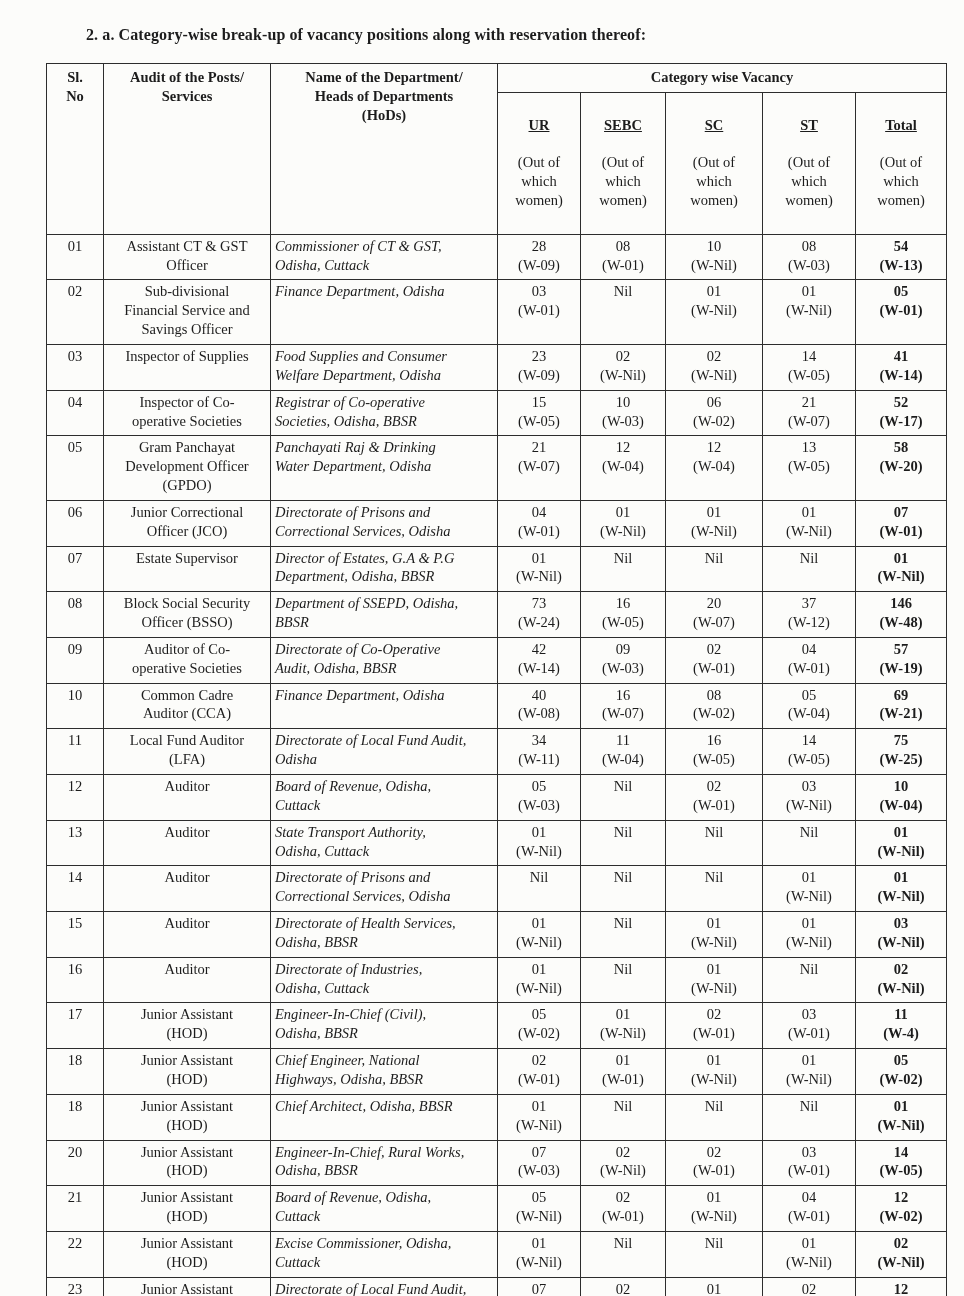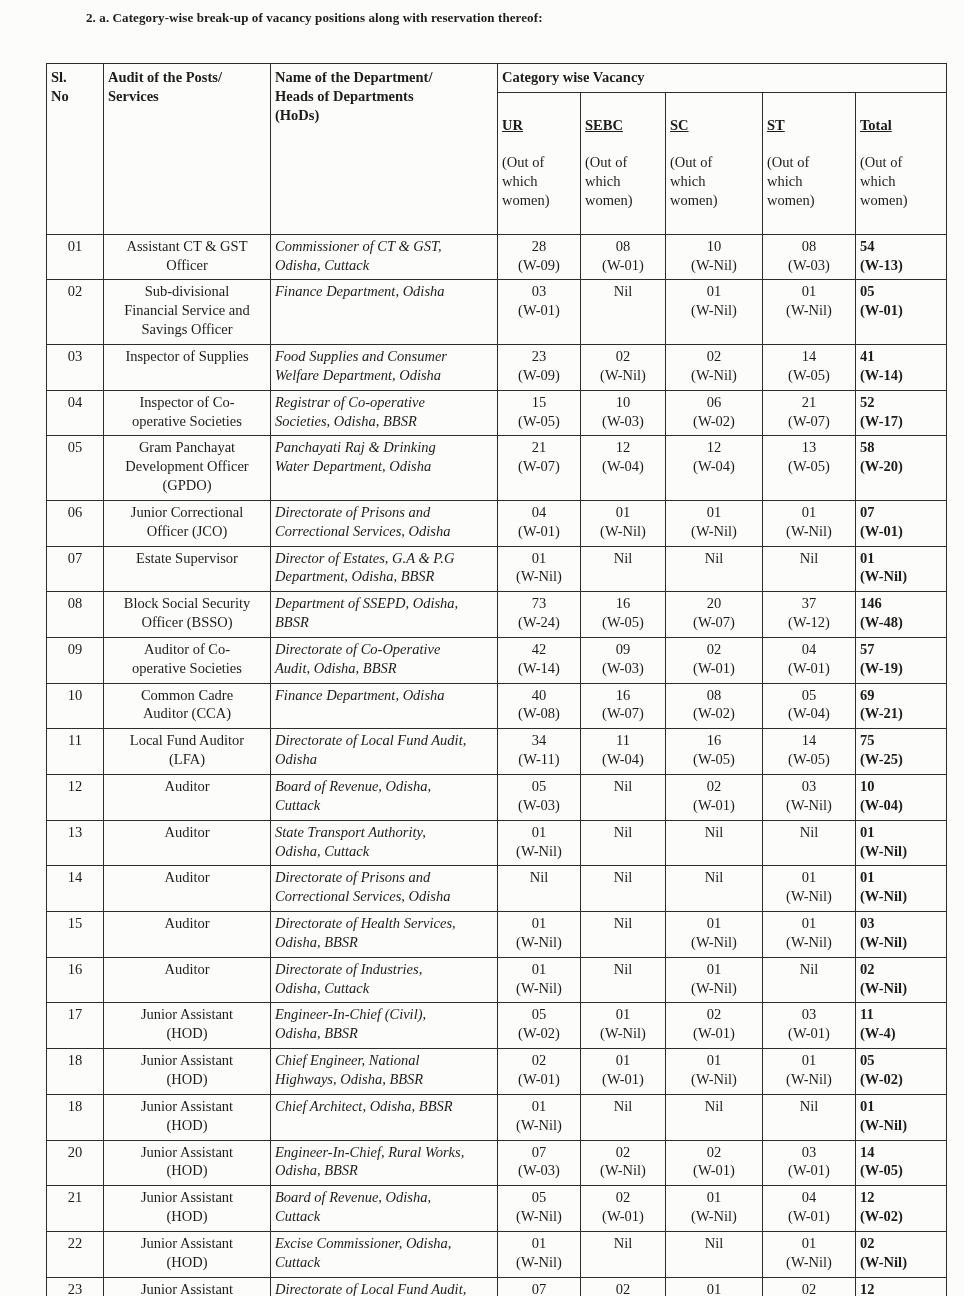--- a/index.html
+++ b/index.html
@@ -12,22 +12,22 @@
     width: 964px;
     height: 1296px;
     background: #fcfcfa;
     font-family: "Liberation Serif", serif;
     color: #1c1c1c;
     overflow: hidden;
   }
   .doc-title {
     position: absolute;
     left: 86px;
-    top: 10px;
-    font-size: 13px;
+    top: 26px;
+    font-size: 16px;
     font-weight: bold;
     letter-spacing: 0.1px;
     white-space: nowrap;
   }
   table.vacancy {
     position: absolute;
     left: 46px;
     top: 63px;
     width: 900px;
     border-collapse: collapse;
@@ -38,33 +38,33 @@
     border: 1.6px solid #2d2d2d;
     padding: 2px 4px 5px 4px;
     font-size: 14.5px;
     line-height: 1.3;
     vertical-align: top;
     white-space: pre-line;
     overflow: hidden;
   }
   table.vacancy th {
     font-weight: bold;
-    text-align: left;
+    text-align: center;
     padding-top: 4px;
   }
   th.cat-span { padding: 2px 4px 3px 4px; }
   .cat-label { display: block; font-weight: bold; text-decoration: underline; }
   .cat-sub   { display: block; font-weight: normal; white-space: pre-line; }
   th.h-left { text-align: left; padding-left: 10px; }
   th.h-center { text-align: center; }
   td.col-sl    { text-align: center; padding-top: 4px; }
   td.col-post  { text-align: center; }
   td.col-dept  { text-align: left; padding-left: 8px; font-style: italic; }
   td.col-ur, td.col-sebc, td.col-sc, td.col-st { text-align: center; }
-  td.col-total { font-weight: bold; }
+  td.col-total { text-align: center; font-weight: bold; }
 </style>
 </head>
 <body>
 
 <div class="page">
 
   <div class="doc-title">2. a. Category-wise break-up of vacancy positions along with reservation thereof:</div>
 
   <table class="vacancy">
     <colgroup>

